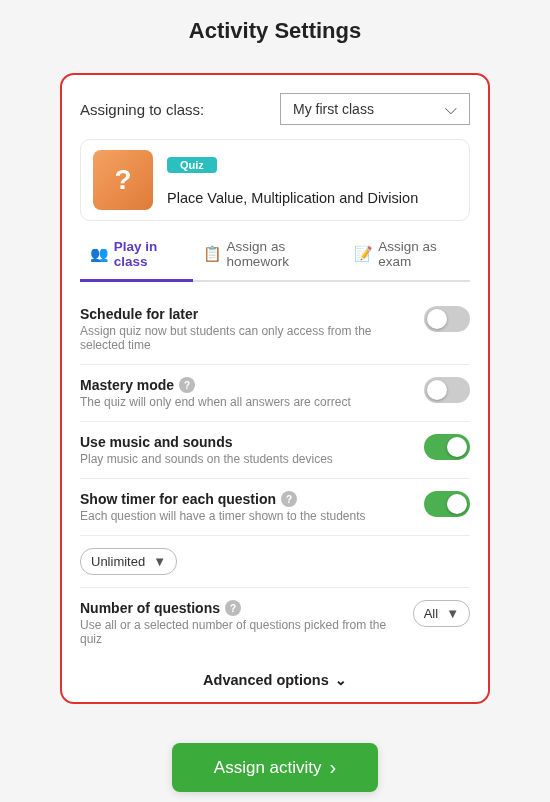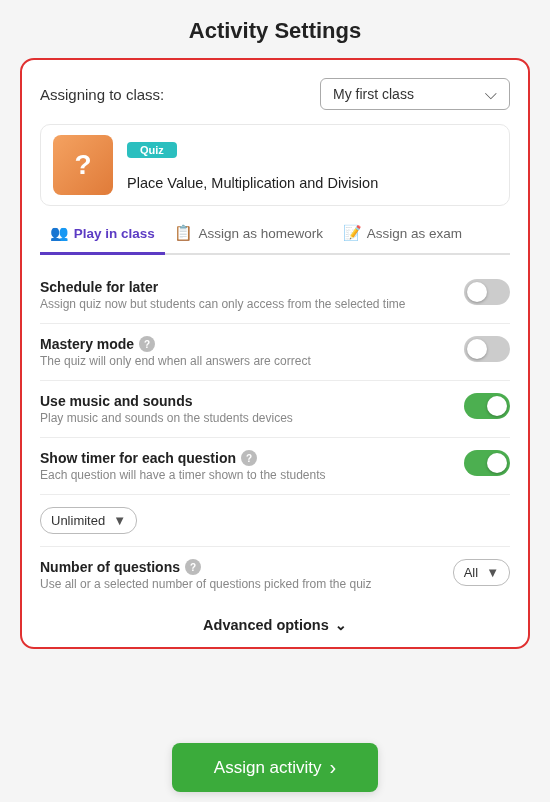--- a/index.html
+++ b/index.html
@@ -11,26 +11,26 @@
       display: flex;
       flex-direction: column;
       align-items: center;
       overflow: hidden;
     }
 
     .page-title {
       font-size: 22px;
       font-weight: 700;
       color: #222;
-      margin: 18px 0 14px;
+      margin: 18px 0 29px;
       text-align: center;
     }
 
     .card {
-      width: 510px;
+      width: 430px;
       border: 2px solid #e03030;
       border-radius: 14px;
       background: #fff;
       padding: 18px 18px 10px;
     }
 
     
     .assign-class-row {
       display: flex;
       align-items: center;
@@ -38,21 +38,21 @@
       margin-bottom: 14px;
     }
     .assign-class-label {
       font-size: 15px;
       color: #333;
     }
     .class-dropdown {
       display: flex;
       align-items: center;
       border: 1.5px solid #aaa;
-      border-radius: 6px;
+      border-radius: 0;
       padding: 6px 12px;
       font-size: 14px;
       color: #333;
       background: #fff;
       cursor: pointer;
       min-width: 190px;
       justify-content: space-between;
       gap: 10px;
     }
     .class-dropdown .chevron {

